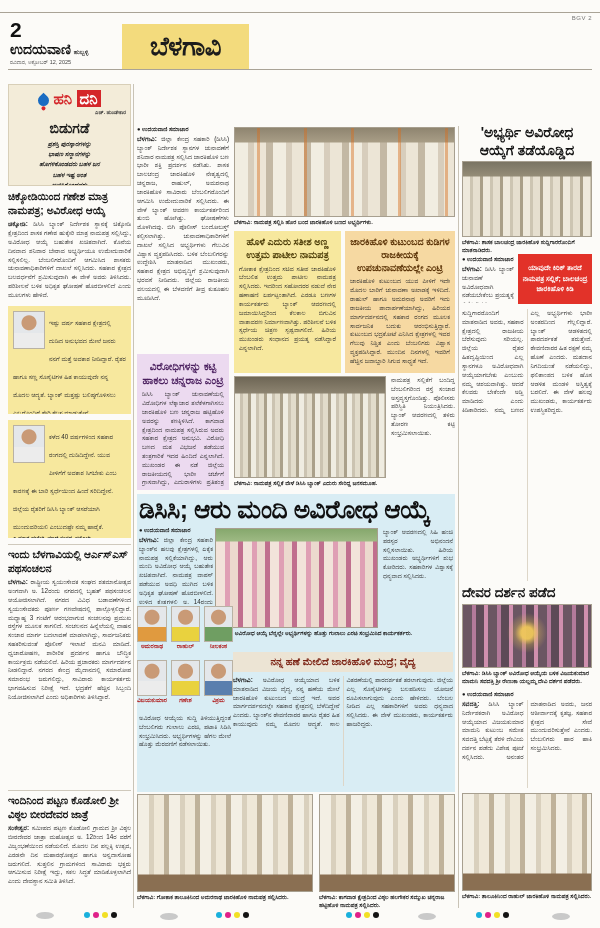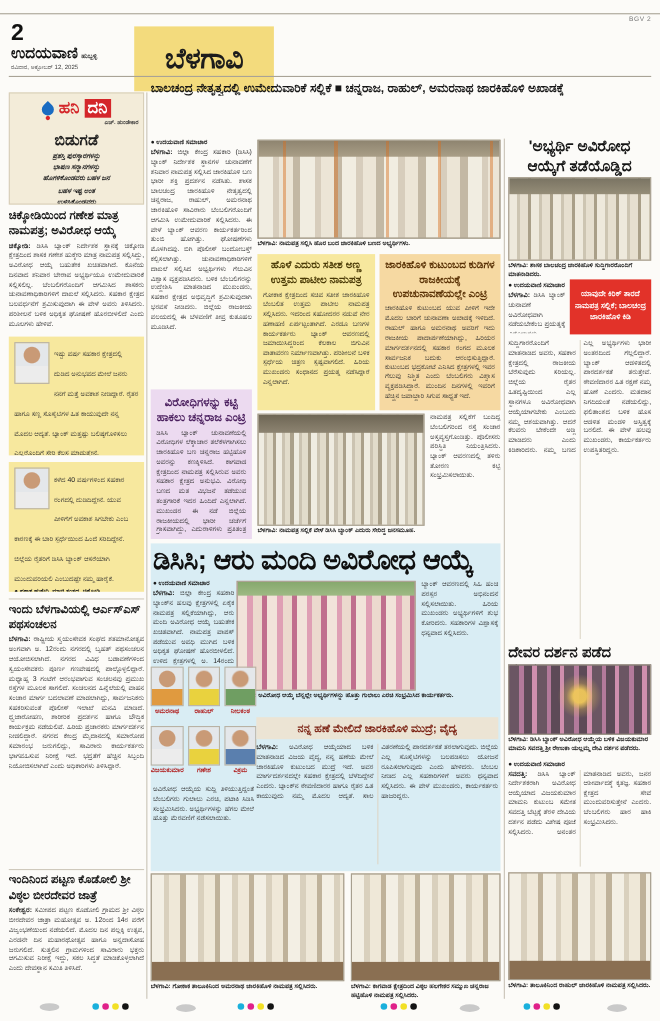--- a/index.html
+++ b/index.html
@@ -100,27 +100,26 @@
   <div class="abs hr" style="left:0;top:12px;width:600px;" data-name="top-rule"></div>
   <div class="abs corner" style="right:8px;top:15px;" data-name="corner-tag">BGV 2</div>
 
   <header class="abs" style="left:10px;top:19px;width:112px;height:48px;" data-name="masthead">
     <div class="pagenum" data-name="page-number">2</div>
     <div data-name="paper-name-row">
       <span class="paper" data-name="paper-name">ಉದಯವಾಣಿ</span><span class="ed" data-name="edition-label">ಹುಬ್ಬಳ್ಳಿ</span>
     </div>
     <div class="dateline-top" data-name="date-line">ರವಿವಾರ, ಅಕ್ಟೋಬರ್ 12, 2025</div>
   </header>
-  <div class="abs banner" style="left:122px;top:24px;width:127px;height:59px;" data-name="section-banner">
+  <div class="abs banner" style="left:122px;top:24px;width:127px;height:45px;" data-name="section-banner">
     <span data-name="section-banner-label">ಬೆಳಗಾವಿ</span>
   </div>
   <div class="abs hr" style="left:8px;top:69px;width:584px;" data-name="masthead-rule"></div>
 
   <section class="abs" style="left:137px;top:72px;width:455px;height:53px;" data-name="lead-headline-zone">
-    <div class="subhead" data-name="lead-subhead">ಬಾಲಚಂದ್ರ ನೇತೃತ್ವದಲ್ಲಿ ಉಮೇದುವಾರಿಕೆ ಸಲ್ಲಿಕೆ ■ ಚನ್ನರಾಜ, ರಾಹುಲ್, ಅಮರನಾಥ ಜಾರಕಿಹೊಳಿ ಅಖಾಡಕ್ಕೆ</div>
   </section>
 
   <div class="abs vr" style="left:133px;top:84px;height:824px;" data-name="column-rule-left"></div>
   <div class="abs vr" style="left:458px;top:126px;height:782px;" data-name="column-rule-right"></div>
 
   <aside class="abs" style="left:8px;top:78px;width:123px;height:832px;" data-name="sidebar">
 
     <div class="abs hani" style="left:0;top:6px;width:123px;height:102px;" data-name="hani-dani-box">
       <div data-name="hani-dani-brand">
         <span class="drop" data-name="water-drop-icon"><i></i></span><span class="brand1" data-name="brand-word-1">ಹನಿ</span> <span class="brand2" data-name="brand-word-2">ದನಿ</span>

